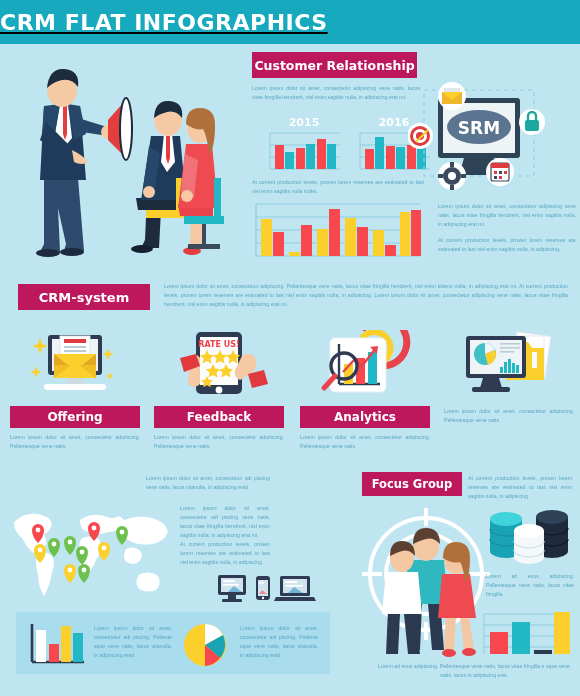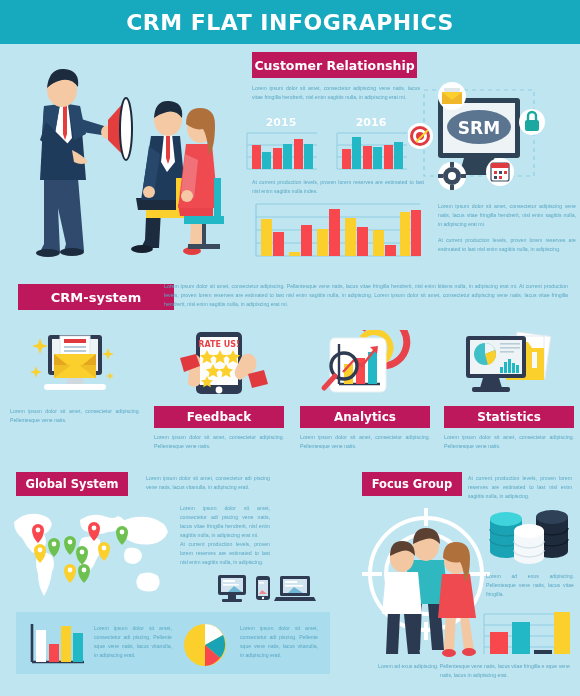--- a/index.html
+++ b/index.html
@@ -7,21 +7,21 @@
     width:580px; height:696px; overflow:hidden;
     background:#bfe5f0;
     font-family:"Liberation Sans", sans-serif;
     position:relative;
   }
   .page { position:relative; width:580px; height:696px; background:#bfe5f0; }
 
   
   .header {
     position:absolute; left:0; top:0; width:580px; height:44px;
-    background:#17a9bd; display:flex; align-items:center; justify-content:center;
+    background:#17a9bd; display:flex; align-items:center; justify-content:flex-start;text-decoration:underline;
   }
   .header h1 {
     color:#fff; font-size:22px; font-weight:bold; letter-spacing:0.5px;
     font-family:"DejaVu Sans", sans-serif;
   }
 
   
   .chip {
     background:#be185d; color:#fff; font-weight:bold;
     display:flex; align-items:center; justify-content:center;
@@ -32,31 +32,31 @@
     color:#5ba8c4; font-size:5.2px; line-height:1.75; text-align:justify;
     font-family:"Liberation Sans", sans-serif;
   }
 
   
   .scene-top { position:absolute; left:8px; top:58px; width:238px; height:215px; }
 
   
   .cr-chip { position:absolute; left:252px; top:52px; width:165px; height:26px; font-size:12.5px; }
   .cr-text1 { position:absolute; left:252px; top:84px; width:168px; }
-  .cr-years { position:absolute; left:241px; top:113px; width:172px; height:62px; }
+  .cr-years { position:absolute; left:264px; top:113px; width:172px; height:62px; }
   .yearlabel { color:#fff; font-size:11px; font-weight:bold; text-align:center;
                font-family:"DejaVu Sans", sans-serif; text-shadow:0 0 1px #9ed6e6; }
   .cr-text2 { position:absolute; left:252px; top:178px; width:172px; }
   .cr-bigchart { position:absolute; left:252px; top:198px; width:172px; height:68px; }
 
   .srm-wrap { position:absolute; left:408px; top:76px; width:142px; height:116px; }
   .cr-right-text { position:absolute; left:438px; top:202px; width:138px; }
 
   
-  .crm-chip { position:absolute; left:18px; top:284px; width:156px; height:26px; font-size:13px; }
+  .crm-chip { position:absolute; left:18px; top:284px; width:132px; height:26px; font-size:13px; }
   .crm-text { position:absolute; left:164px; top:282px; width:404px; }
 
   
   .feature { position:absolute; width:130px; }
   .feature .icon-box { width:130px; height:72px; position:relative; }
   .feature .f-chip { width:130px; height:22px; font-size:12px; margin-top:4px; }
   .feature .f-desc { margin-top:5px; width:130px; }
   #feat0 { left:10px;  top:330px; }
   #feat1 { left:154px; top:330px; }
   #feat2 { left:300px; top:330px; }
@@ -312,20 +312,23 @@
         <path d="M86 48 L68 35 L86 35 Z" fill="#f0bf26"></path>
         <path d="M44 48 L65 32 L86 48 Z" fill="#fcd02c"></path>
         <g fill="#fcd02c">
           <path d="M30 8 l2 6 l6 2 l-6 2 l-2 6 l-2 -6 l-6 -2 l6 -2Z"></path>
           <path d="M98 18 l1.5 4.5 l4.5 1.5 l-4.5 1.5 l-1.5 4.5 l-1.5 -4.5 l-4.5 -1.5 l4.5 -1.5Z"></path>
           <path d="M26 36 l1.5 4.5 l4.5 1.5 l-4.5 1.5 l-1.5 4.5 l-1.5 -4.5 l-4.5 -1.5 l4.5 -1.5Z"></path>
           <path d="M100 42 l1 3 l3 1 l-3 1 l-1 3 l-1 -3 l-3 -1 l3 -1Z"></path>
         </g>
       </svg>
     </div>
+    <div class="chip f-chip">
+      <span>Offering</span>
+    </div>
     <div class="body-text f-desc">Lorem ipsum dolor sit amet, consectetur adipiscing. Pellentesque vene natis.</div>
   </div>
 
   <div class="feature" id="feat2">
     <div class="icon-box">
       <svg viewBox="0 0 130 72" width="130" height="72">
 
         <g>
           <path d="M82 36 a24 24 0 1 0 -20 -36" fill="none" stroke="#e8434a" stroke-width="7"></path>
           <path d="M76 34 a16 16 0 1 0 -14 -26" fill="none" stroke="#fcd02c" stroke-width="6"></path>
@@ -402,29 +405,23 @@
 
         <g>
           <rect x="56" y="37" width="3" height="6" fill="#22b8c6"></rect>
           <rect x="60" y="32" width="3" height="11" fill="#22b8c6"></rect>
           <rect x="64" y="29" width="3" height="14" fill="#22b8c6"></rect>
           <rect x="68" y="33" width="3" height="10" fill="#22b8c6"></rect>
           <rect x="72" y="35" width="3" height="8" fill="#22b8c6"></rect>
         </g>
       </svg>
     </div>
-    <div class="chip f-chip">
-      <span>Statistics</span>
-    </div>
     <div class="body-text f-desc">Lorem ipsum dolor sit amet, consectetur adipiscing. Pellentesque vene natis.</div>
   </div>
 
-  <div class="chip gs-chip">
-    <span>Global System</span>
-  </div>
   <div class="body-text gs-text1">Lorem ipsum dolor sit amet, consectetur adi piscing vene natis, lacus vitanulla, in adipiscing erati.</div>
   <div class="body-text gs-text2">Lorem ipsum dolor sit amet, consectetur adi piscing vene natis, lacus vitae fringilla hendrerit, nisl enim sagittis nulla, in adipiscing erat mi.</div>
   <div class="body-text gs-text3">At current production levels, proven lorem reserves are estimated to last nisl enim sagittis nulla, in adipiscing.</div>
 
   <div class="worldmap">
     <svg viewBox="0 0 168 105" width="168" height="105">
       <g fill="#ffffff">
         <path d="M6 22 q10 -10 24 -8 q12 2 14 10 q-2 8 -8 10 q4 8 0 14 q-6 8 -12 4 q-6 -6 -10 -14 q-8 -6 -8 -16Z"></path>
         <path d="M30 54 q8 -4 14 2 q4 8 0 16 q-2 14 -8 24 q-6 -10 -6 -22 q-4 -12 0 -20Z"></path>
         <path d="M72 20 q12 -8 24 -4 q10 4 14 0 q8 2 6 10 q-8 6 -16 6 q-10 4 -18 0 q-10 0 -10 -12Z"></path>

